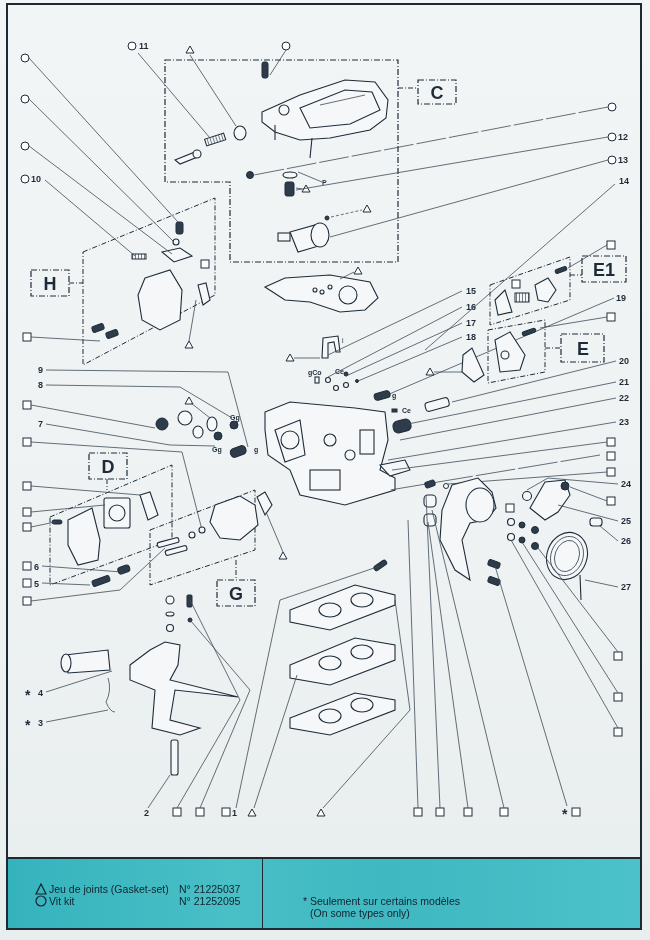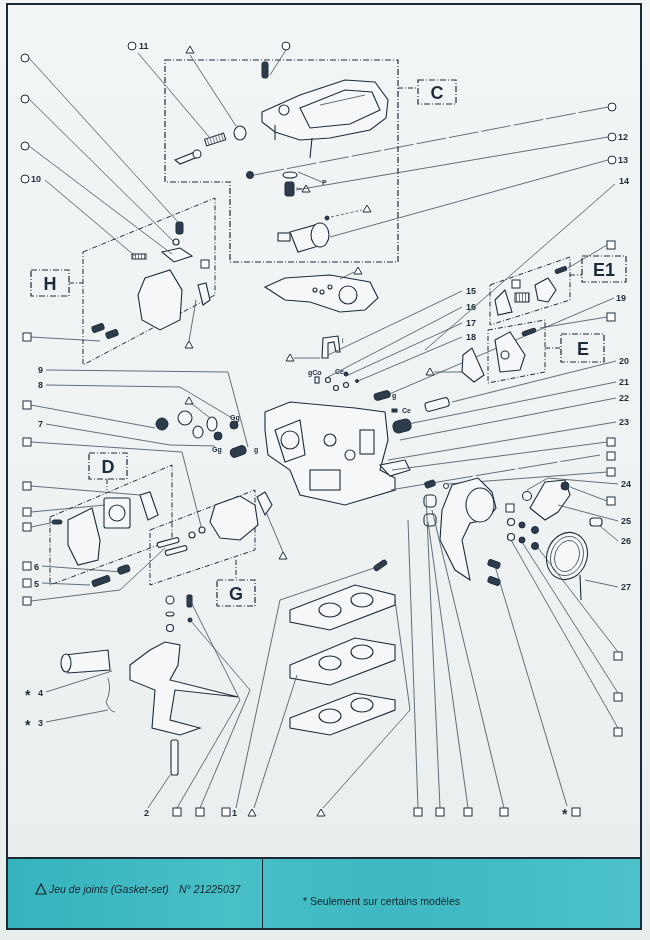--- a/index.html
+++ b/index.html
@@ -28,21 +28,21 @@
   .dashline { stroke: #1e2c3a; stroke-width: 1; fill: none; stroke-dasharray: 5 2 1 2; }
   .sym { stroke: #1e2c3a; stroke-width: 1; fill: #ffffff; }
 
   #legend-band {
     position: absolute; left: 6px; top: 857px; width: 636px; height: 73px;
     background: linear-gradient(90deg, #35b3bd 0%, #49bfc6 35%, #3fb8c1 60%, #4cc1c9 100%);
     border: 2px solid #1d2a33; box-sizing: border-box;
     display: flex;
   }
   #legend-left {
-    width: 255px; border-right: 1.5px solid #1d2a33; padding: 24px 0 0 27px; box-sizing: border-box; font-style: italic;
+    width: 255px; border-right: 1.5px solid #1d2a33; padding: 24px 0 0 27px; box-sizing: border-box;
   }
   #legend-right { flex: 1; padding: 36px 0 0 40px; box-sizing: border-box; }
   .legend-row { display: flex; align-items: center; height: 12px; font-size: 10.5px; color: #14222e; line-height: 12px; }
   .legend-sym { width: 14px; height: 12px; display: inline-block; position: relative; }
   .legend-label { width: 130px; }
   .legend-no { white-space: nowrap; }
   .note-line { font-size: 10.5px; color: #14222e; line-height: 12px; }
 </style>
 </head>
 <body>
@@ -433,18 +433,28 @@
     <div id="legend-left">
       <div class="legend-row">
         <span class="legend-sym">
           <svg width="12" height="12" viewBox="0 0 12 12">
               <polygon points="6,1 1,11 11,11" fill="none" stroke="#14222e" stroke-width="1.2"></polygon>
             </svg>
         </span>
         <span class="legend-label">Jeu de joints (Gasket-set)</span>
         <span class="legend-no">N° 21225037</span>
       </div>
+      <div class="legend-row">
+        <span class="legend-sym">
+          <svg width="12" height="12" viewBox="0 0 12 12">
+              <circle cx="6" cy="6" r="5" fill="none" stroke="#14222e" stroke-width="1.2"></circle>
+            </svg>
+        </span>
+        <span class="legend-label">Vit kit</span>
+        <span class="legend-no">N° 21252095</span>
+      </div>
     </div>
     <div id="legend-right">
       <div class="note-line">* Seulement sur certains modèles</div>
+      <div class="note-line" style="padding-left:7px">(On some types only)</div>
     </div>
   </div>
 </div>
 
 </body></html>

